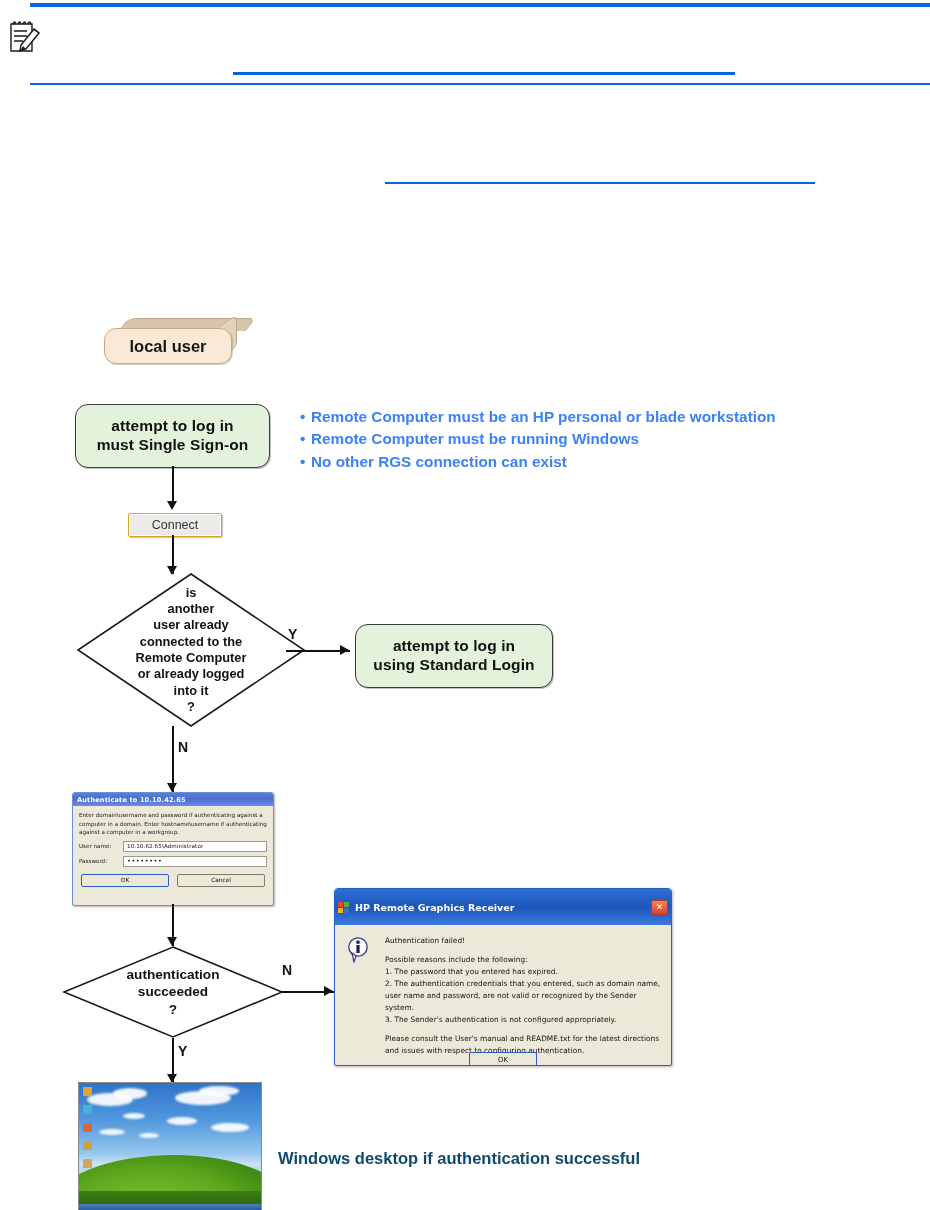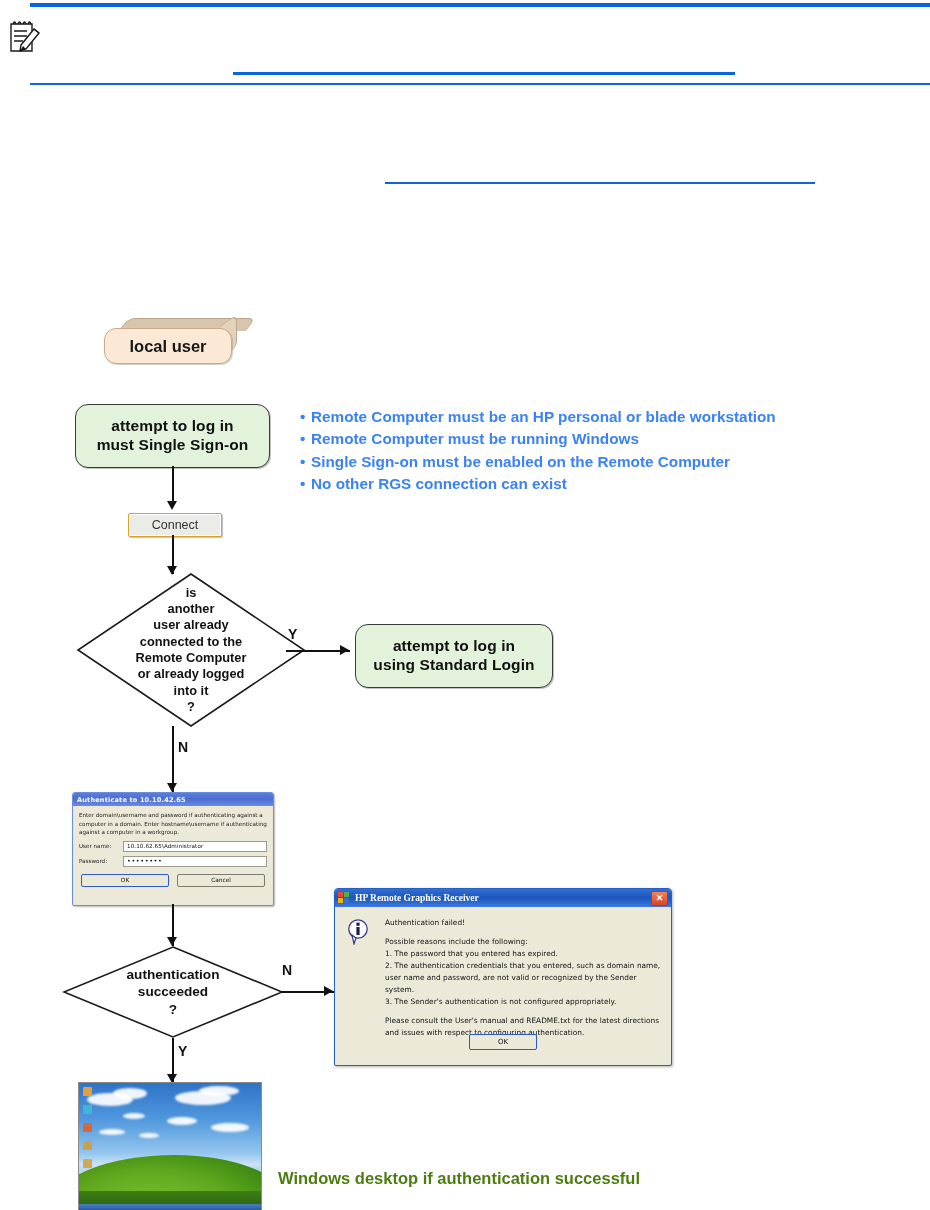--- a/index.html
+++ b/index.html
@@ -114,22 +114,22 @@
   .auth-btn.def{border:1.4px solid #2c5cc8;}
 
   
   .err-dlg{
     position:absolute;left:334px;top:888px;width:336px;height:176px;
     background:#ece9d8;border:1.6px solid #2a5fc0;border-radius:4px 4px 2px 2px;
     font-family:"DejaVu Sans",sans-serif;overflow:hidden;
     box-shadow:1px 1px 3px rgba(0,0,0,.3);
   }
   .err-tb{
-    height:18px;background:linear-gradient(180deg,#2f6fd6 0%,#1d56bb 50%,#3d7ae0 100%);
-    display:flex;align-items:center;padding:0 3px;font-family:Liberation Serif, serif;
+    height:36px;background:linear-gradient(180deg,#2f6fd6 0%,#1d56bb 50%,#3d7ae0 100%);
+    display:flex;align-items:center;padding:0 3px;
   }
   .err-tb .tt{color:#fff;font-size:9.5px;font-weight:bold;margin-left:6px;flex:1;}
   .err-close{
     width:15px;height:13px;background:linear-gradient(180deg,#f4845a,#d8432a);
     border:1px solid #b53a22;border-radius:2px;color:#fff;font-size:9px;font-weight:bold;
     display:flex;align-items:center;justify-content:center;line-height:1;
   }
   .err-body{position:relative;padding:10px 10px 0 12px;height:140px;}
   .info-ico{position:absolute;left:12px;top:12px;width:22px;height:24px;}
   .err-txt{margin-left:38px;font-size:7.4px;line-height:1.62;color:#121212;}
@@ -152,21 +152,21 @@
     background:radial-gradient(ellipse 75% 150% at 42% 100%,#7fc430 0%,#5fa81e 48%,#3f8a14 76%,#2e6d0f 100%);
     border-radius:52% 48% 0 0 / 88% 82% 0 0;}
   .desk .hill2{position:absolute;left:0;bottom:0;width:100%;height:16%;
     background:linear-gradient(180deg,#3c7f15,#2a5c0c);}
   .desk .cloud{position:absolute;background:rgba(255,255,255,.92);border-radius:50%;filter:blur(1px);}
   .desk .tbar{position:absolute;left:0;right:0;bottom:0;height:7px;
     background:linear-gradient(180deg,#3a6ea5,#2a5party);background:linear-gradient(180deg,#4a81c4,#245399);}
   .desk .ico{position:absolute;left:4px;width:9px;height:9px;border-radius:1px;}
 
   .caption{
-    position:absolute;left:278px;top:1149px;font-weight:bold;font-size:16.5px;color:#4d7c0f;margin-top:20px;
+    position:absolute;left:278px;top:1149px;font-weight:bold;font-size:16.5px;color:#0c4a6e;
   }
 </style>
 </head>
 <body>
 
 <div class="rule" style="left:30px;top:3px;width:900px;height:4px;"></div>
 <div class="rule" style="left:233px;top:72px;width:502px;height:3px;"></div>
 <div class="rule" style="left:30px;top:83px;width:900px;height:2px;"></div>
 <div class="rule" style="left:385px;top:182px;width:430px;height:2px;"></div>
 
@@ -204,21 +204,20 @@
 <div class="arrow-d" style="left:167px;top:501px;"></div>
 
 <div class="connect-btn">Connect</div>
 
 <div class="line-v" style="left:172px;top:535px;height:39px;"></div>
 <div class="arrow-d" style="left:167px;top:566px;"></div>
 
 <div class="bullets">
   <div><span class="b">•</span><span>Remote Computer must be an HP personal or blade workstation</span></div>
   <div><span class="b">•</span><span>Remote Computer must be running Windows</span></div>
-  <div><span class="b">•</span><span>Single Sign-on must be enabled on the Remote Computer</span></div>
   <div><span class="b">•</span><span>No other RGS connection can exist</span></div>
 </div>
 
 <div class="diamond" style="left:76px;top:572px;width:230px;height:156px;">
   <svg width="230" height="156" viewBox="0 0 230 156">
     <polygon points="115,2 228,78 115,154 2,78" fill="#ffffff" stroke="#1a1a1a" stroke-width="1.6"></polygon>
   </svg>
   <div class="dtext">
     <span>is</span>
     <span>another</span>

